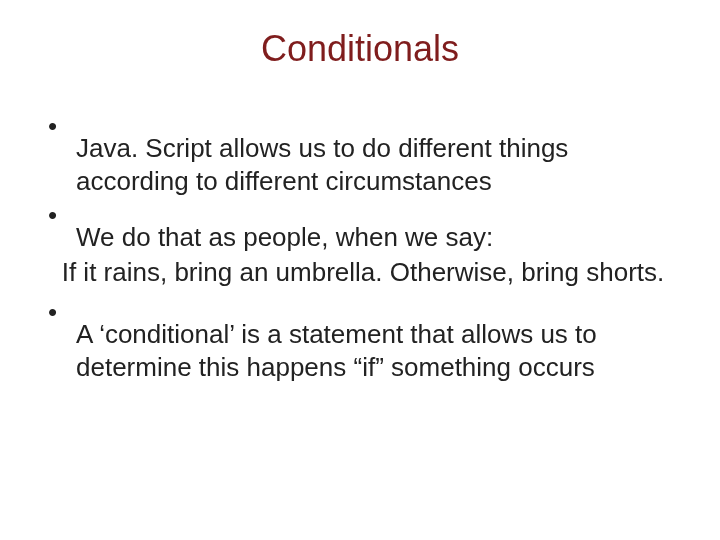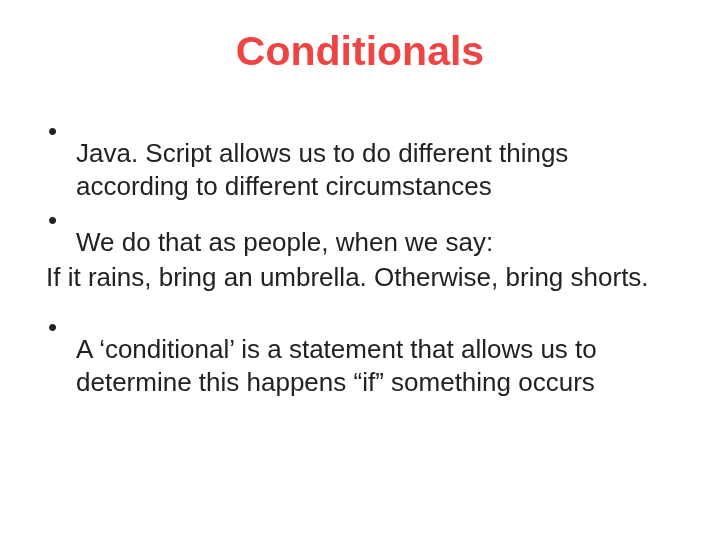--- a/index.html
+++ b/index.html
@@ -12,24 +12,24 @@
     color: #222;
   }
   .slide {
     box-sizing: border-box;
     width: 720px;
     height: 540px;
     padding: 18px 40px 40px 40px;
   }
   .title {
     text-align: center;
-    font-size: 41px;
-    color: #ef4444;
+    font-size: 36px;
+    color: #7f1d1d;
     margin: 10px 0 40px 0;
-    font-weight: bold;
+    font-weight: normal;
   }
   .body {
     font-size: 26px;
     line-height: 1.25;
     color: #222;
     padding-left: 6px;
   }
   .bullet-row {
     display: flex;
     align-items: flex-start;
@@ -40,21 +40,22 @@
     flex: 0 0 28px;
     text-align: left;
     padding-left: 2px;
   }
   .bullet-text {
     flex: 1;
     margin-top: 22px;
   }
   .plain-row {
     padding-left: 0px;
-    margin-bottom: 18px;
+    margin-bottom: 8px;
+    text-align: center;
   }
 </style>
 </head>
 <body>
 
 <div class="slide">
   <h1 class="title">Conditionals</h1>
   <div class="body">
 
     <div class="bullet-row">

